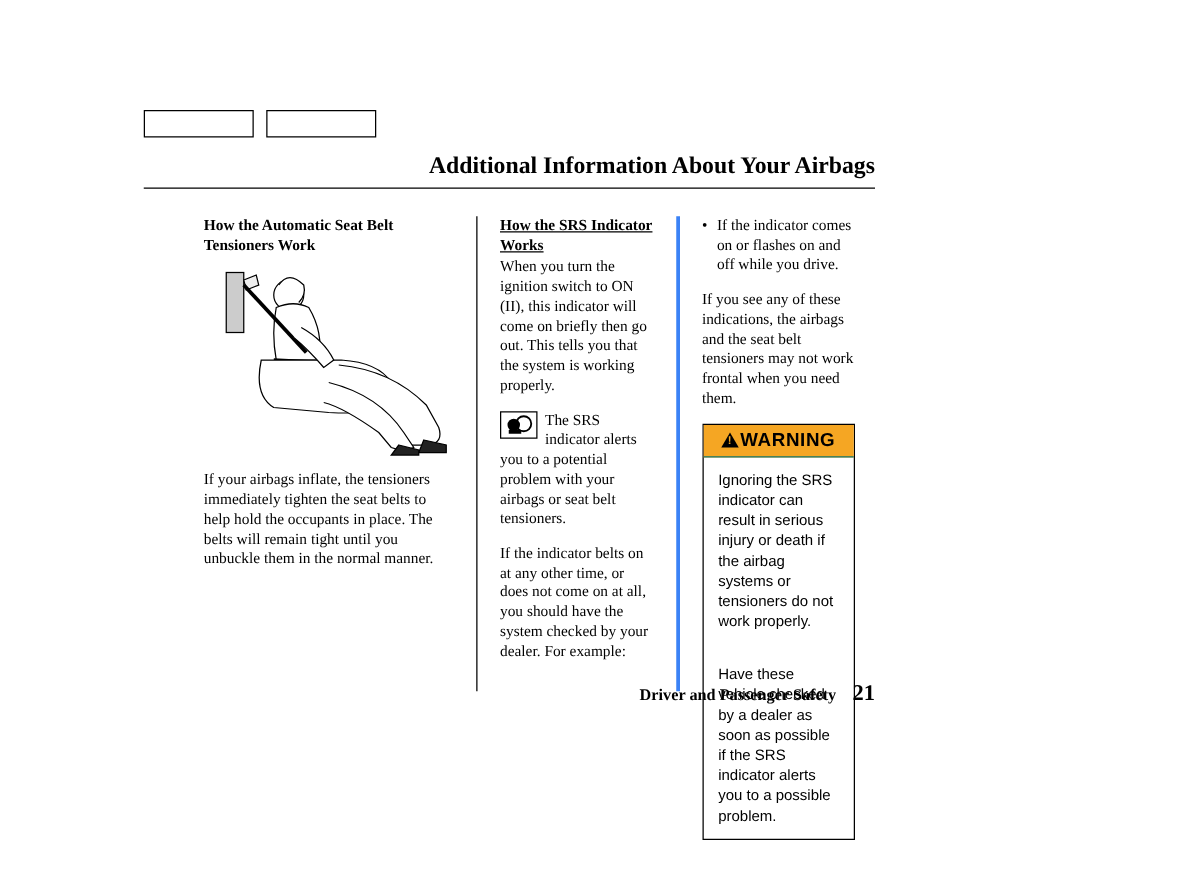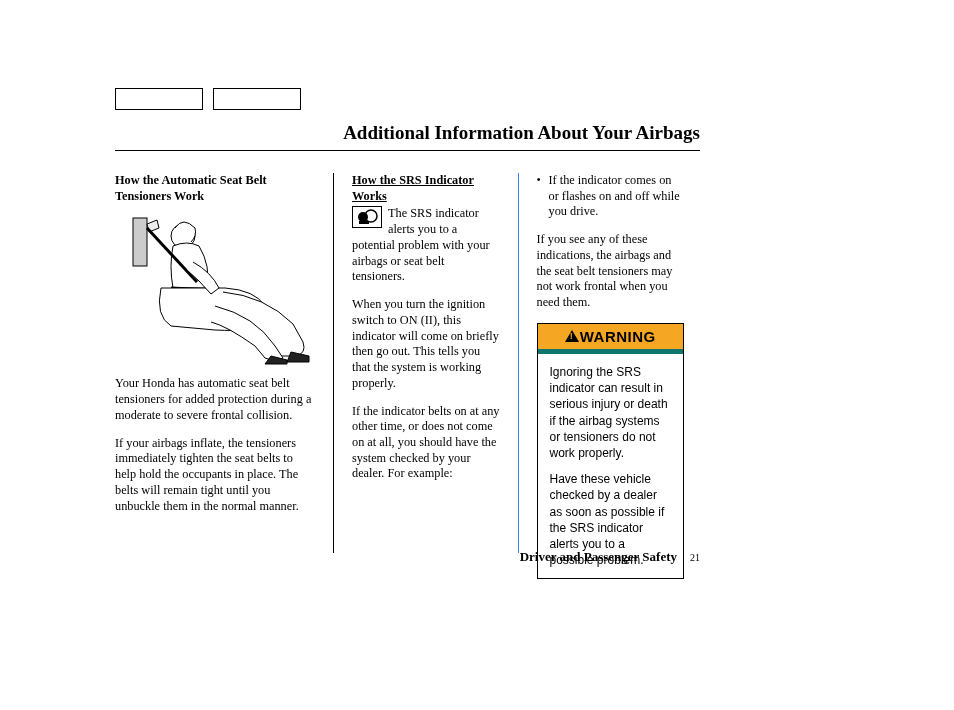--- a/index.html
+++ b/index.html
@@ -6,42 +6,42 @@
   html, body { width: 954px; height: 710px; background: #fff; font-family: Georgia, 'Times New Roman', serif; color: #000; }
   .page { position: relative; width: 780px; height: 710px; padding: 90px 80px 60px 115px; }
   .topboxes { position: absolute; top: 88px; left: 115px; display: flex; gap: 10px; }
   .topbox { border: 1px solid #000; height: 22px; }
   .topbox.a { width: 88px; }
   .topbox.b { width: 88px; }
   .title-row { border-bottom: 1px solid #000; padding-bottom: 6px; margin-top: 32px; }
   .page-title { font-family: Georgia, serif; font-size: 19px; font-weight: bold; text-align: right; }
   .columns { display: flex; margin-top: 22px; gap: 0; height: 380px; }
   .col { flex: 1; padding: 0 8px; font-size: 12.3px; line-height: 1.28; }
-  .col1 { padding-left: 0; padding-right: 18px; }
-  .col2 { border-left: 1px solid #000; border-right: 1px solid #3b82f6; padding-left: 18px; padding-right:18px; }
+  .col1 { padding-left: 0; padding-right: 18px; margin-left: 48px; }
+  .col2 { border-left: 1px solid #000; border-right: 3px solid #3b82f6; padding-left: 18px; padding-right:18px; }
   .col3 { padding-left: 18px; padding-right: 16px; }
   .subhead { font-weight: bold; font-size: 12.3px; margin-bottom: 2px; }
   .subhead.ul { text-decoration: underline; }
   .illus { width: 200px; height: 160px; margin-bottom: 10px; }
   .para { margin-bottom: 12px; }
   .icon-srs { display: inline-block; vertical-align: top; border:1px solid #000; width:30px; height:22px; margin-right:6px; margin-bottom:1px; float:left; }
   .icon-srs svg { display:block; margin:auto; }
   ul.bullets { list-style: none; padding-left: 0; margin-bottom: 12px; }
   ul.bullets li { position: relative; padding-left: 12px; margin-bottom: 10px; }
   ul.bullets li::before { content: "•"; position: absolute; left: 0; top: 0; }
   .warning-box { border: 1px solid #000; margin-top: 12px; }
-  .warning-head { background: #f5a623; text-align: center; padding: 3px 0; border-bottom: 5px solid #0f766e; font-family: Arial, Helvetica, sans-serif; font-weight: bold; font-size: 15px; letter-spacing: 0.5px; display:flex; align-items:center; justify-content:center; gap:1px;}
+  .warning-head { background: #f5a623; text-align: center; padding: 3px 0; border-bottom: 1px solid #0f766e; font-family: Arial, Helvetica, sans-serif; font-weight: bold; font-size: 15px; letter-spacing: 0.5px; display:flex; align-items:center; justify-content:center; gap:1px;}
   .warning-head .tri { display:inline-block; width:0;height:0;border-left:7px solid transparent;border-right:7px solid transparent;border-bottom:12px solid #000; position:relative;}
   .warning-head .tri::after{content:"!";position:absolute;left:-2px;top:1px;font-size:9px;color:#f5a623;font-weight:bold;}
   .warning-body { padding: 10px 12px; font-family: Arial, Helvetica, sans-serif; font-size: 12px; line-height:1.35; }
-  .warning-body p { margin-bottom: 10px; }
+  .warning-body p { margin-bottom: 26px; }
   .warning-body p:last-child { margin-bottom: 0; }
   .footer { position: absolute; right: 80px; bottom: 145px; font-size: 12px; }
   .footer .section { font-weight: bold; font-size: 13px; margin-right: 10px;}
-  .footer .pagenum { font-weight: normal; font-size: 10px; }
+  .footer .pagenum { font-weight: bold; font-size: 18px; }
   .clearfix::after { content:""; display:table; clear:both; }
 </style>
 </head>
 <body>
 
 <div class="page">
 
   <div class="topboxes">
     <div class="topbox a"></div>
     <div class="topbox b"></div>
@@ -76,37 +76,36 @@
             <path d="M108 86 Q150 90 178 118 L188 136 Q192 148 180 150 L164 150 Q158 142 150 134 Q120 112 104 110" fill="#fff"></path>
             <path d="M100 100 Q140 110 160 140 L168 152 Q160 156 150 152 L140 140 Q112 120 96 116" fill="#fff"></path>
 
             <path d="M78 56 Q96 66 104 82 L96 88 Q84 74 72 64" fill="#fff"></path>
 
             <path d="M176 146 L194 150 L194 156 L172 156 Z" fill="#222"></path>
             <path d="M156 150 L172 154 L172 158 L150 158 Z" fill="#222"></path>
           </g>
         </svg>
       </div>
-      <p class="para">Your Honda has automatic seat belt tensioners for added protection during a moderate to severe frontal collision.</p>
       <p class="para">If your airbags inflate, the tensioners immediately tighten the seat belts to help hold the occupants in place. The belts will remain tight until you unbuckle them in the normal manner.</p>
     </div>
 
     <div class="col col2">
       <div class="subhead ul">How the SRS Indicator Works</div>
+      <p class="para">When you turn the ignition switch to ON (II), this indicator will come on briefly then go out. This tells you that the system is working properly.</p>
       <p class="para clearfix">
         <span class="icon-srs">
           <svg width="28" height="20" viewBox="0 0 28 20">
             <circle cx="10" cy="10" r="5" fill="#000"></circle>
             <circle cx="18" cy="9" r="6" fill="none" stroke="#000" stroke-width="1.5"></circle>
             <rect x="6" y="14" width="10" height="3" fill="#000"></rect>
           </svg>
         </span>
         <span>The SRS indicator alerts you to a potential problem with your airbags or seat belt tensioners.</span>
       </p>
-      <p class="para">When you turn the ignition switch to ON (II), this indicator will come on briefly then go out. This tells you that the system is working properly.</p>
       <p class="para">If the indicator belts on at any other time, or does not come on at all, you should have the system checked by your dealer. For example:</p>
     </div>
 
     <div class="col col3">
       <ul class="bullets">
         <li>If the indicator comes on or flashes on and off while you drive.</li>
       </ul>
       <p class="para">If you see any of these indications, the airbags and the seat belt tensioners may not work frontal when you need them.</p>
 
       <div class="warning-box">

